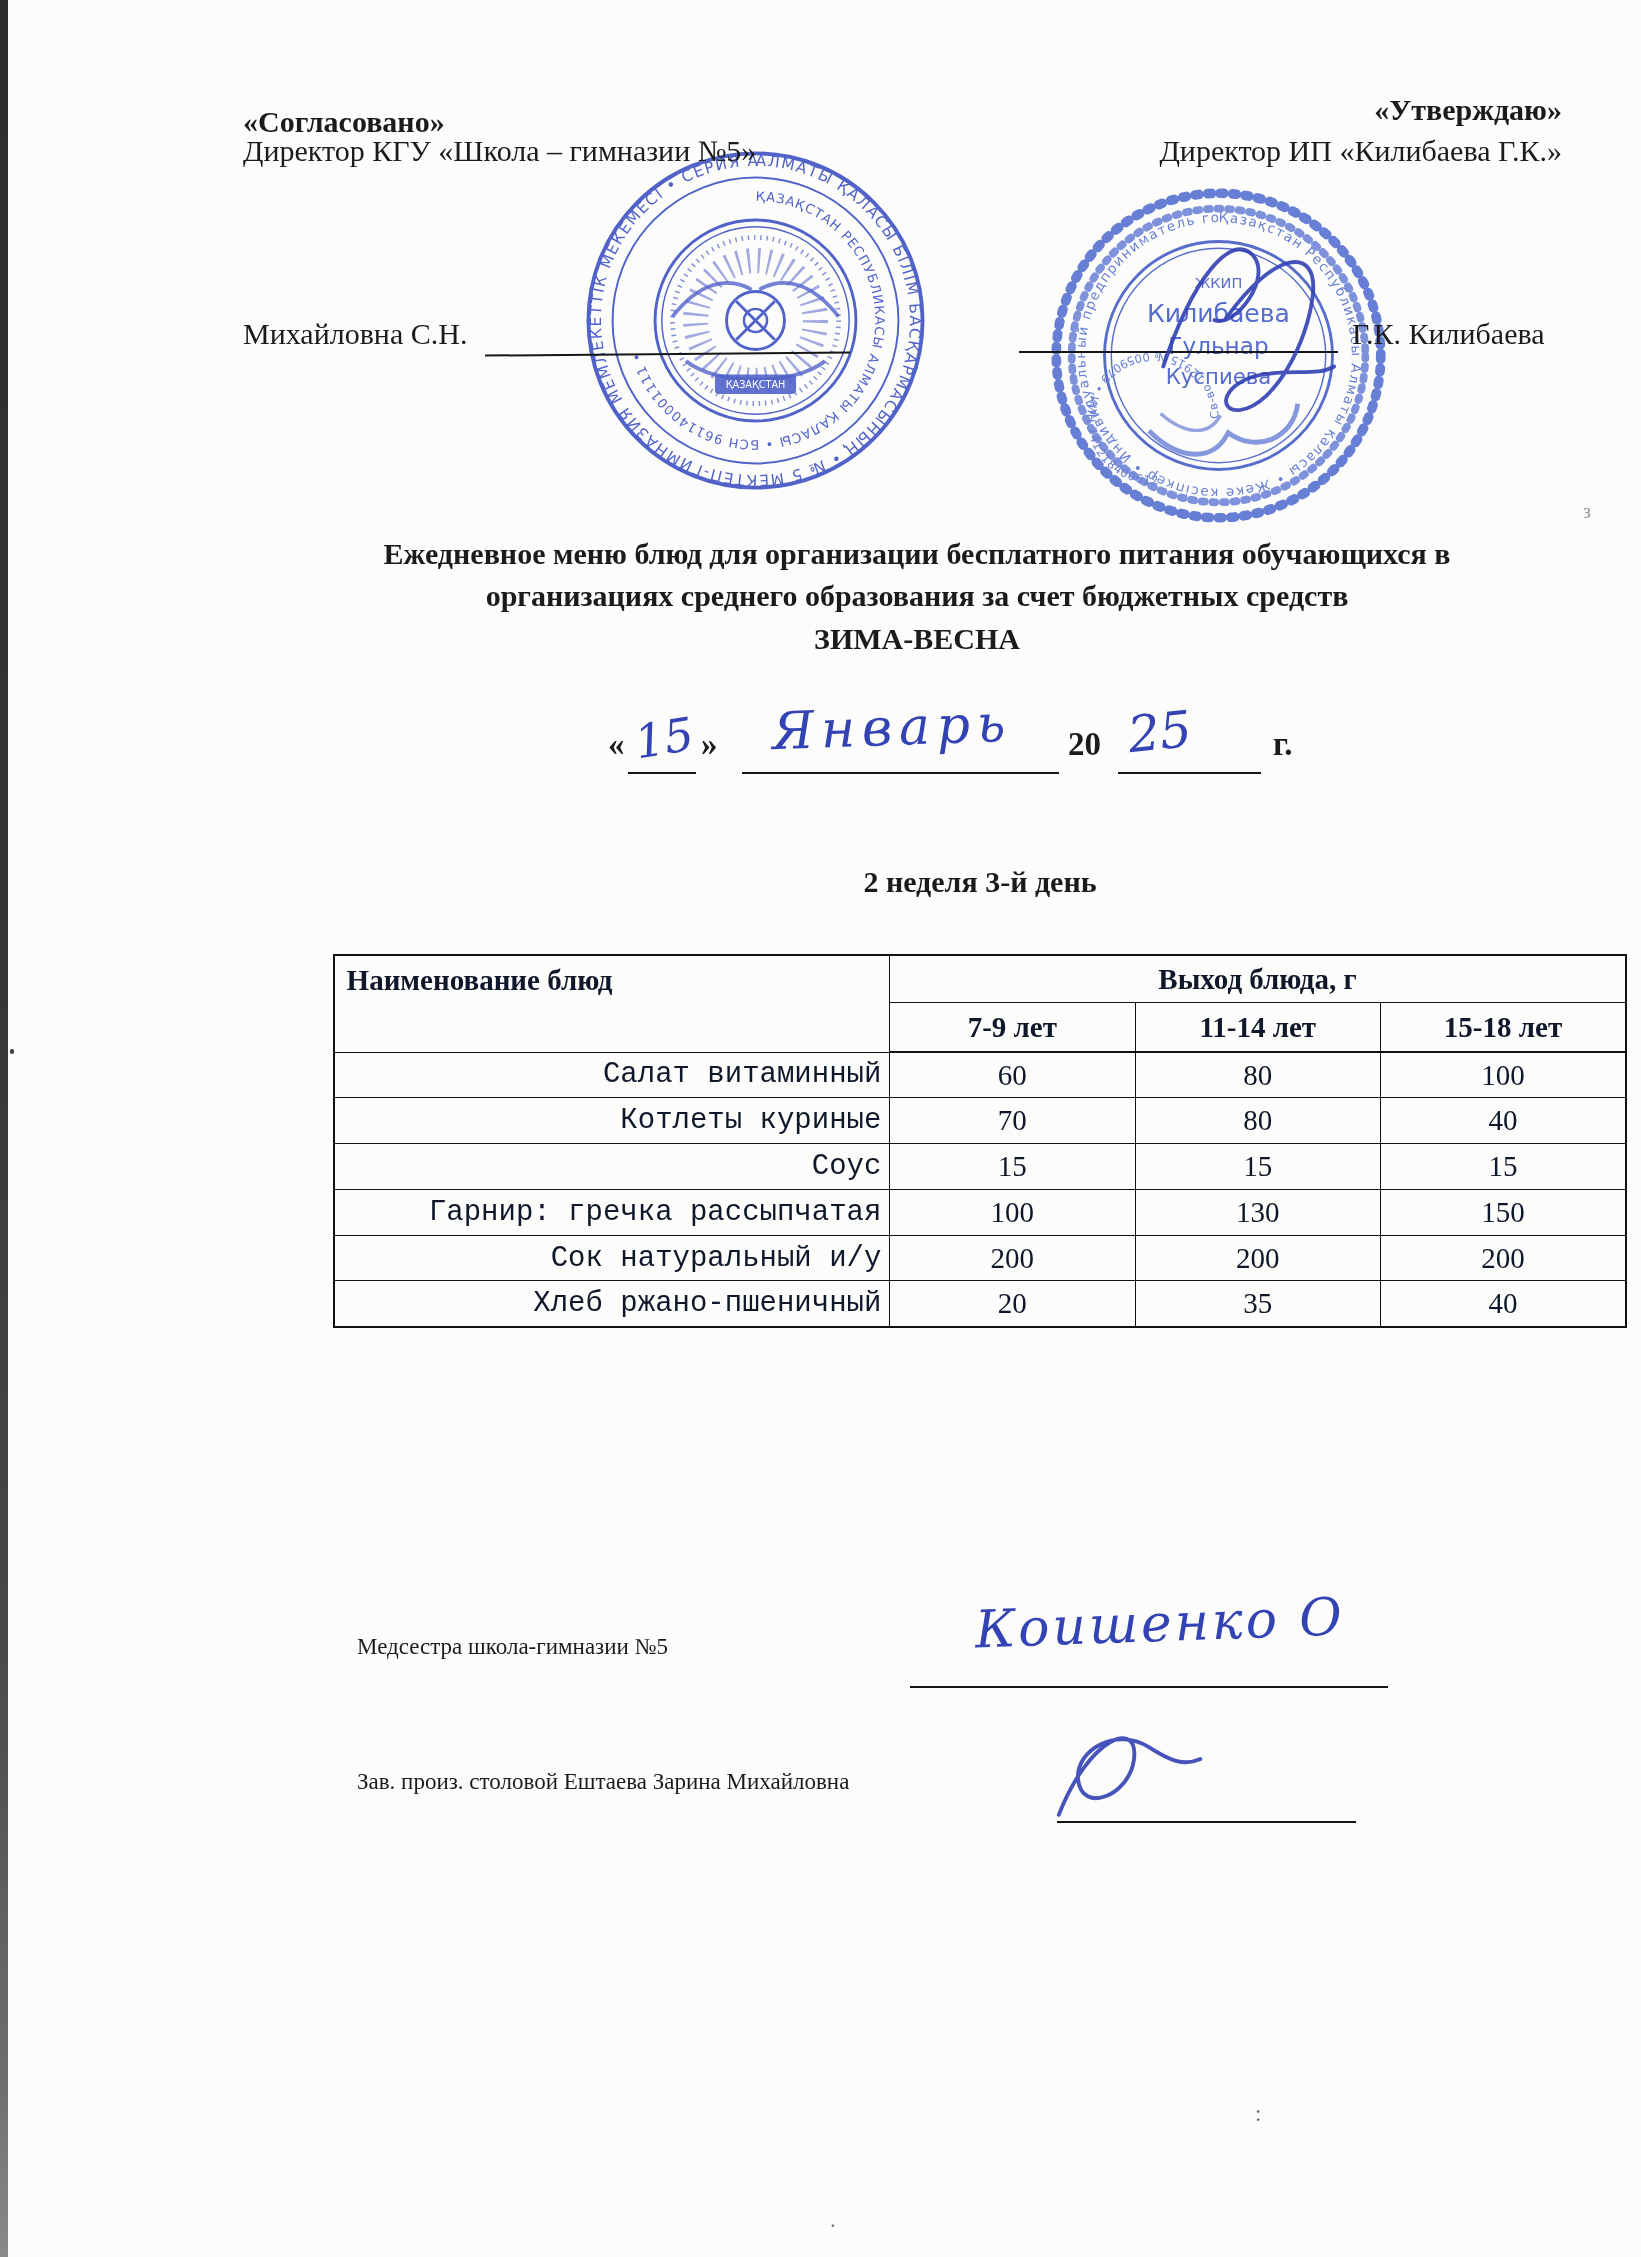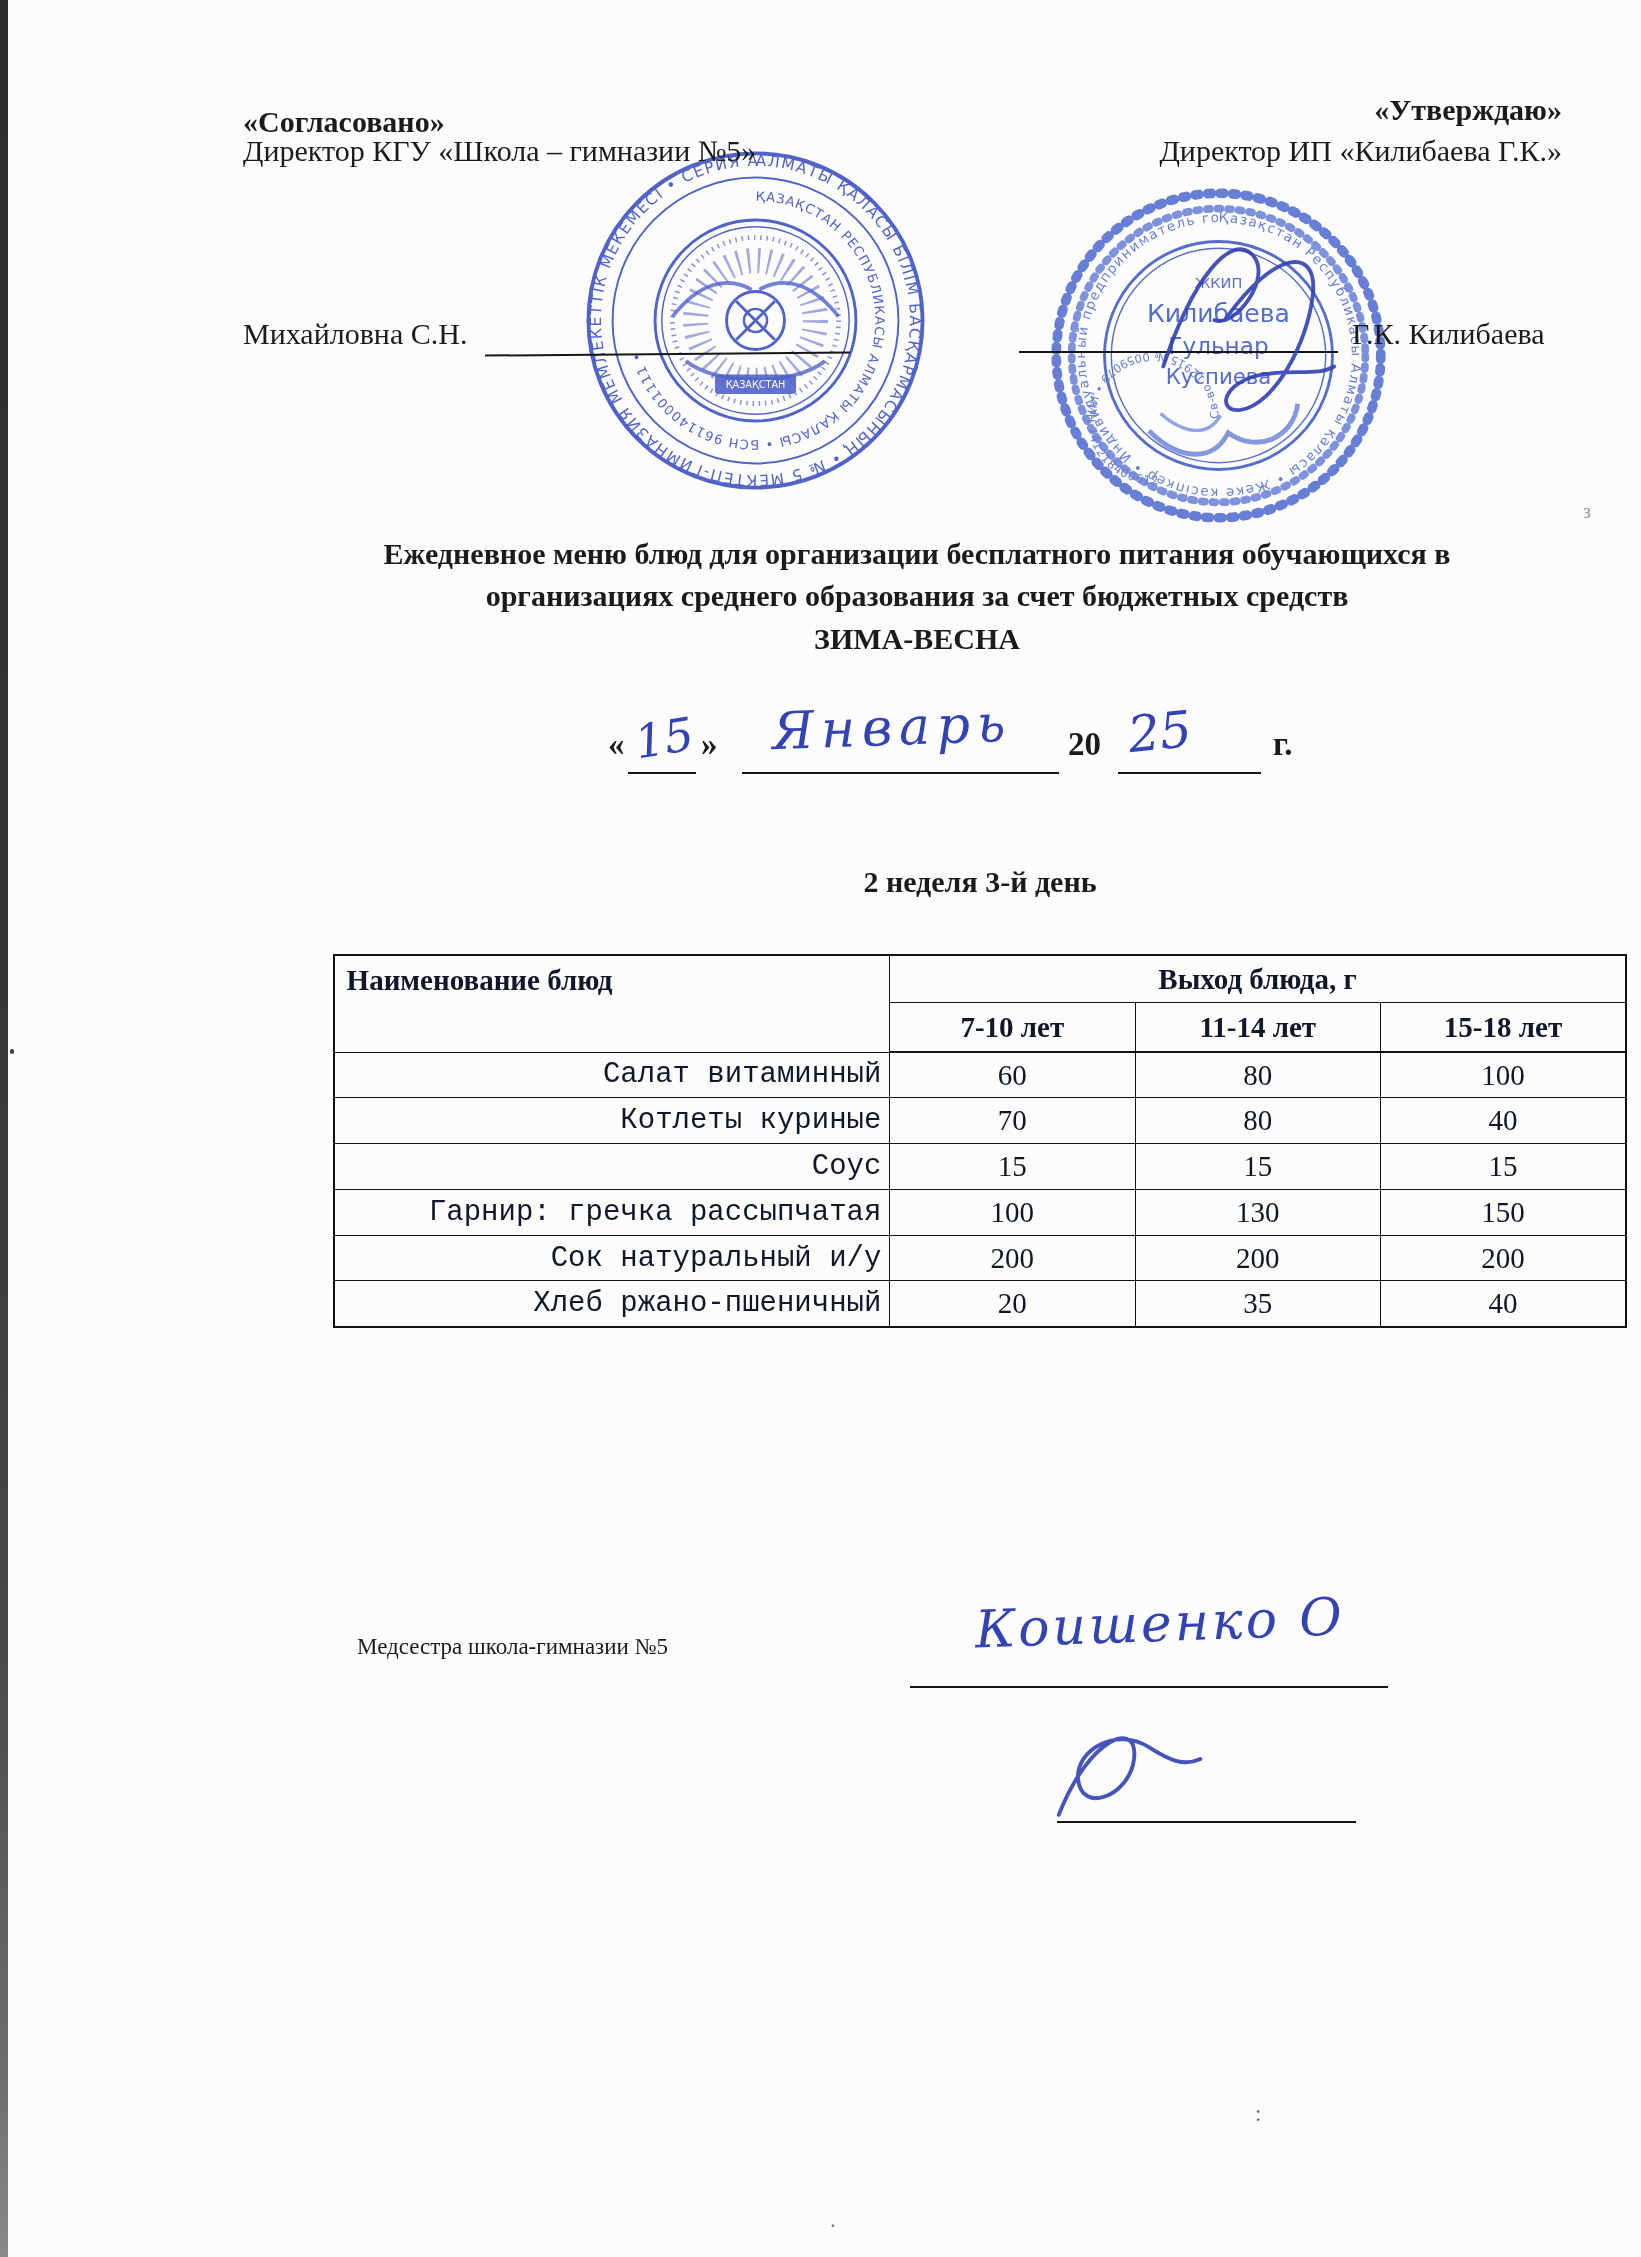--- a/index.html
+++ b/index.html
@@ -148,21 +148,21 @@
         <col style="width:19%">
         <col style="width:19%">
         <col style="width:19%">
     </colgroup>
     <tbody>
         <tr class="h1">
       <th class="merged" rowspan="2">Наименование блюд</th>
       <th colspan="3">Выход блюда, г</th>
     </tr>
     <tr class="h2">
-      <th>7-10 лет</th>
+      <th>7-9 лет</th>
       <th>11-14 лет</th>
       <th>15-18 лет</th>
     </tr>
     <tr class="body">
       <td class="dish">Салат витаминный</td>
       <td class="num">60</td>
       <td class="num">80</td>
       <td class="num">100</td>
     </tr>
     <tr class="body">
@@ -195,20 +195,21 @@
       <td class="num">35</td>
       <td class="num">40</td>
     </tr>
   </tbody>
     </table>
 
   <div class="t fs30" style="left:357px; top:1634px;">Медсестра школа-гимназии №5</div>
   <div class="uline" style="left:910px; top:1686px; width:478px;"></div>
   <div class="hand" style="left:975px; top:1593px; font-size:52px; letter-spacing:2.9px; transform:rotate(-2deg);">Коишенко О</div>
 
+  <div class="t fs30" style="left:357px; top:1769px;">Зав. произ. столовой Ештаева Зарина Михайловна</div>
   <div class="uline" style="left:1057px; top:1821px; width:299px;"></div>
   <svg class="sigsvg" style="left:1041px; top:1707px;" width="232" height="130" viewBox="0 0 240 135">
     <g stroke="#3140b4" stroke-width="4" fill="none" stroke-linecap="round" opacity=".9">
       <path d="M 18 112 C 50 30 102 12 96 55 C 91 92 42 112 38 75 C 35 45 78 20 112 42 C 132 55 148 62 165 54"></path>
     </g>
   </svg>
 
   <div class="speck" style="left:1255px; top:2101px; font-size:23px;">:</div>
   <div class="speck" style="left:830px; top:2207px; font-size:23px;">.</div>
   <div class="speck" style="left:1583px; top:500px; font-size:20px; color:#9a9a9a;">з</div>

